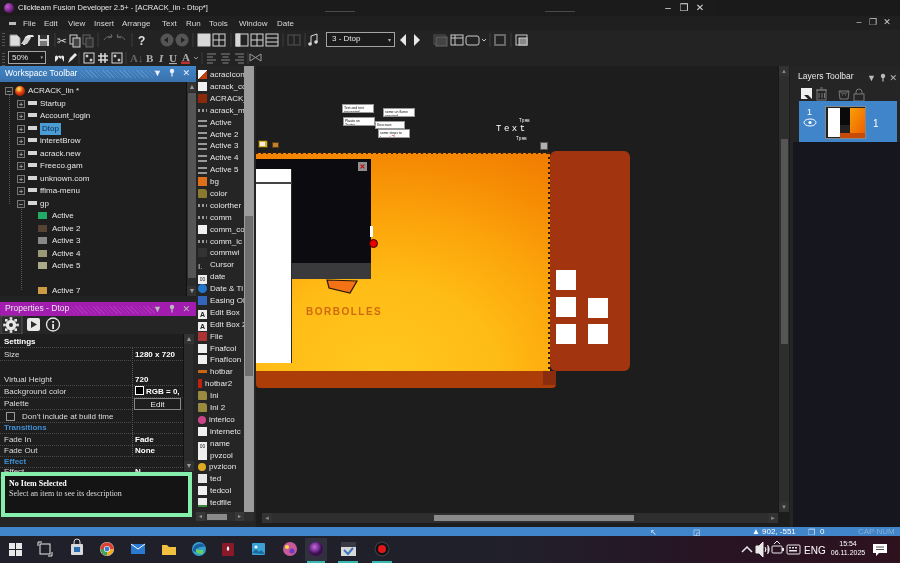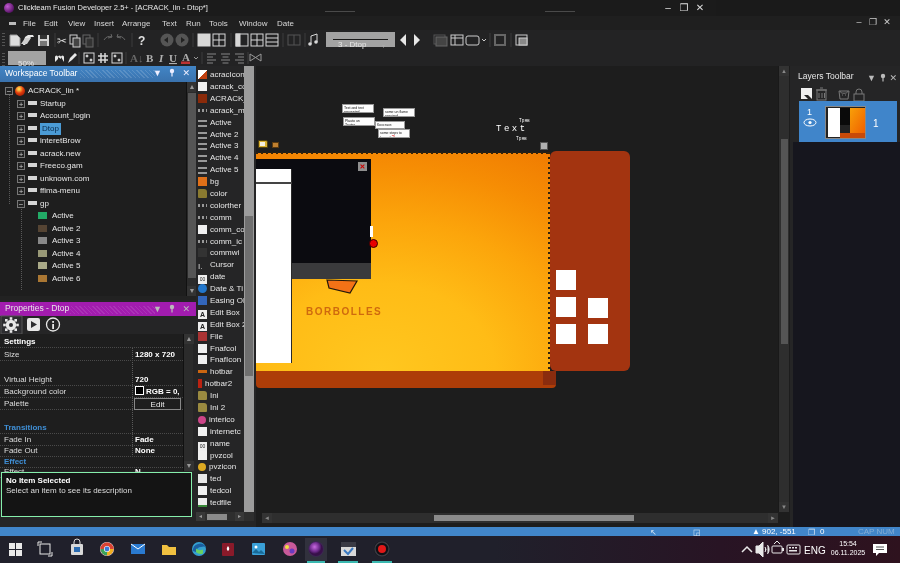--- a/index.html
+++ b/index.html
@@ -32,21 +32,21 @@
 #menubar .winbtns { right:6px; top:1px; font-size:9px; color:#ccc; }
 #menubar .winbtns span { width:14px; }
 
 
 #tb1 { left:0; top:30px; width:900px; height:20px; background:#232324; }
 #tb2 { left:0; top:50px; width:900px; height:16px; background:#232324; }
 .grip { position:absolute; left:2px; top:3px; width:3px; height:14px;
   background:repeating-linear-gradient(to bottom,#555 0 1px,transparent 1px 3px); }
 
 
-.combo { position:absolute; border:7px solid #a3a3a3; background:#1b1b1b; color:#e6e6e6; }
+.combo { position:absolute; border:1px solid #a3a3a3; background:#1b1b1b; color:#e6e6e6; }
 
 
 #wsp { left:0; top:66px; width:196px; height:234px; background:#222; }
 #wsp-hdr { position:absolute; left:0; top:0; width:196px; height:16px;
   background:linear-gradient(#4285c5,#3a72ad); color:#fff; font-size:8.5px; }
 .hdr-ico { position:absolute; top:2px; color:#eef; font-size:9px; }
 .hatch { position:absolute; top:4px; height:8px; }
 #wsp-tree { position:absolute; left:0; top:16px; width:186px; height:214px; background:#1e1e1e;
   color:#e6e6e6; font-size:8px; }
 .vsb { position:absolute; width:10px; background:#2b2b2b; border-left:1px solid #111; }
@@ -71,21 +71,21 @@
   color:#ddd; font-size:8px; }
 .prow { position:absolute; left:0; width:183px; height:12px; line-height:12px; padding-left:4px;
   border-bottom:1px dotted #4a4a4a; }
 .pval { position:absolute; left:135px; font-weight:bold; color:#fff; font-size:8px; white-space:nowrap; }
 .swatch { display:inline-block; width:9px; height:9px; background:#000; border:1px solid #fff;
   margin-right:2px; vertical-align:-1px; }
 .pbtn { position:absolute; left:134px; top:0; width:47px; height:12px; border:1px solid #888;
   text-align:center; line-height:11px; color:#eee; }
 .chk { position:absolute; left:6px; top:1px; width:9px; height:9px; border:1px solid #999; background:#1e1e1e; }
 #pdesc { position:absolute; left:1px; top:172px; width:191px; height:45px; background:#141414;
-  border:1px solid #86efac; color:#ddd; font-size:8px; }
+  border:4px solid #86efac; color:#ddd; font-size:8px;font-family:Liberation Serif, serif; }
 
 
 #objlist { left:196px; top:66px; width:62px; height:461px; background:#252526; overflow:hidden; }
 #objlist .row { position:absolute; left:2px; height:12px; color:#e6e6e6; font-size:8px; line-height:11px; white-space:nowrap; }
 #objlist .ic { display:inline-block; width:9px; height:9px; margin-right:3px; vertical-align:-2px; }
 .dotsic { background:repeating-linear-gradient(to right,#999 0 2px,transparent 2px 4px); height:3px !important; margin-bottom:3px; }
 .barsic { border-top:2px solid #999; border-bottom:2px solid #999; height:7px !important; }
 .lsb { position:absolute; left:48px; top:0; width:10px; height:446px; background:#9c9c9c; }
 .lsb-thumb { position:absolute; left:49px; top:150px; width:8px; height:160px; background:#6f6f6f; }
 
@@ -351,23 +351,23 @@
           <span class="tlab" style="left:52px">Active 3</span>
         </div>
       <div class="trow" style="top:166px">
           <span class="mini" style="left:38px;background:#997"></span>
           <span class="tlab" style="left:52px">Active 4</span>
         </div>
       <div class="trow" style="top:178px">
           <span class="mini" style="left:38px;background:#aa8"></span>
           <span class="tlab" style="left:52px">Active 5</span>
         </div>
-      <div class="trow" style="top:191px">
-          <span class="mini" style="left:38px;background:#a73"></span>
-          <span class="tlab" style="left:52px">Active 6</span>
+      <div class="trow" style="top:203px">
+          <span class="mini" style="left:38px;background:#c94"></span>
+          <span class="tlab" style="left:52px">Active 7</span>
         </div>
     </div>
     <div class="vsb" style="left:186px;top:16px;height:214px">
       <div class="arr" style="top:0">▲</div>
       <div class="thumb" style="top:11px;height:185px"></div>
       <div class="arr" style="bottom:0">▼</div>
     </div>
   </div>
   <div id="props" class="abs">
     <div id="props-hdr">
@@ -402,20 +402,21 @@
       <rect x="52.2" y="7" width="1.8" height="1.8" fill="#e8e8e8"></rect>
       <rect x="52.2" y="10" width="1.8" height="5" fill="#e8e8e8"></rect>
     </svg>
     <div id="ptable">
       <div style="position:absolute;left:132px;top:13px;width:1px;height:110px;border-left:1px dotted #5a5a5a"></div>
       <div class="prow" style="top:2px"><b style="color:#fff">Settings</b></div>
       <div class="prow" style="top:15px">Size<span class="pval">1280 x 720</span></div>
       <div class="prow" style="top:40px">Virtual Height<span class="pval">720</span></div>
       <div class="prow" style="top:52px">Background color<span class="pval"><span class="swatch"></span>RGB = 0,</span></div>
       <div class="prow" style="top:64px">Palette<span class="pbtn">Edit</span></div>
+      <div class="prow" style="top:77px"><span class="chk"></span><span style="margin-left:18px">Don't include at build time</span></div>
       <div class="prow" style="top:88px"><b style="color:#3f8fd6">Transitions</b></div>
       <div class="prow" style="top:111px">Fade Out<span class="pval">None</span></div>
       <div class="prow" style="top:100px">Fade In<span class="pval">Fade</span></div>
       <div class="prow" style="top:122px"><b style="color:#3f8fd6">Effect</b></div>
       <div class="prow" style="top:132px">Effect<span class="pval">N</span></div>
     </div>
     <div class="vsb" style="left:183px;top:34px;height:137px">
       <div class="arr" style="top:0">▲</div>
       <div class="arr" style="bottom:0">▼</div>
     </div>

